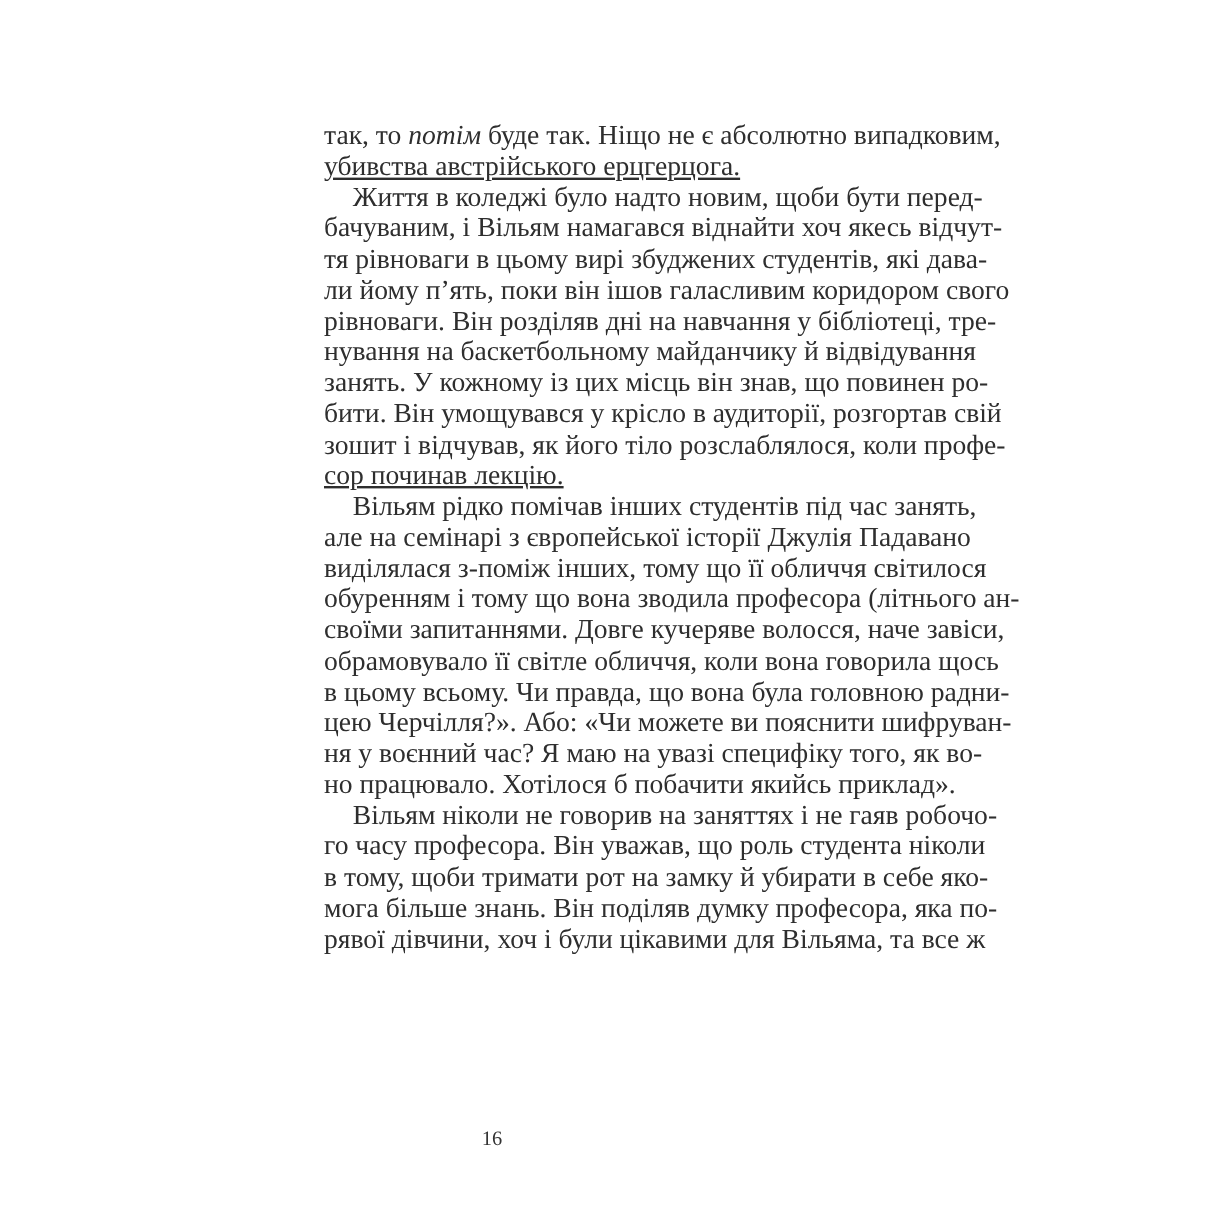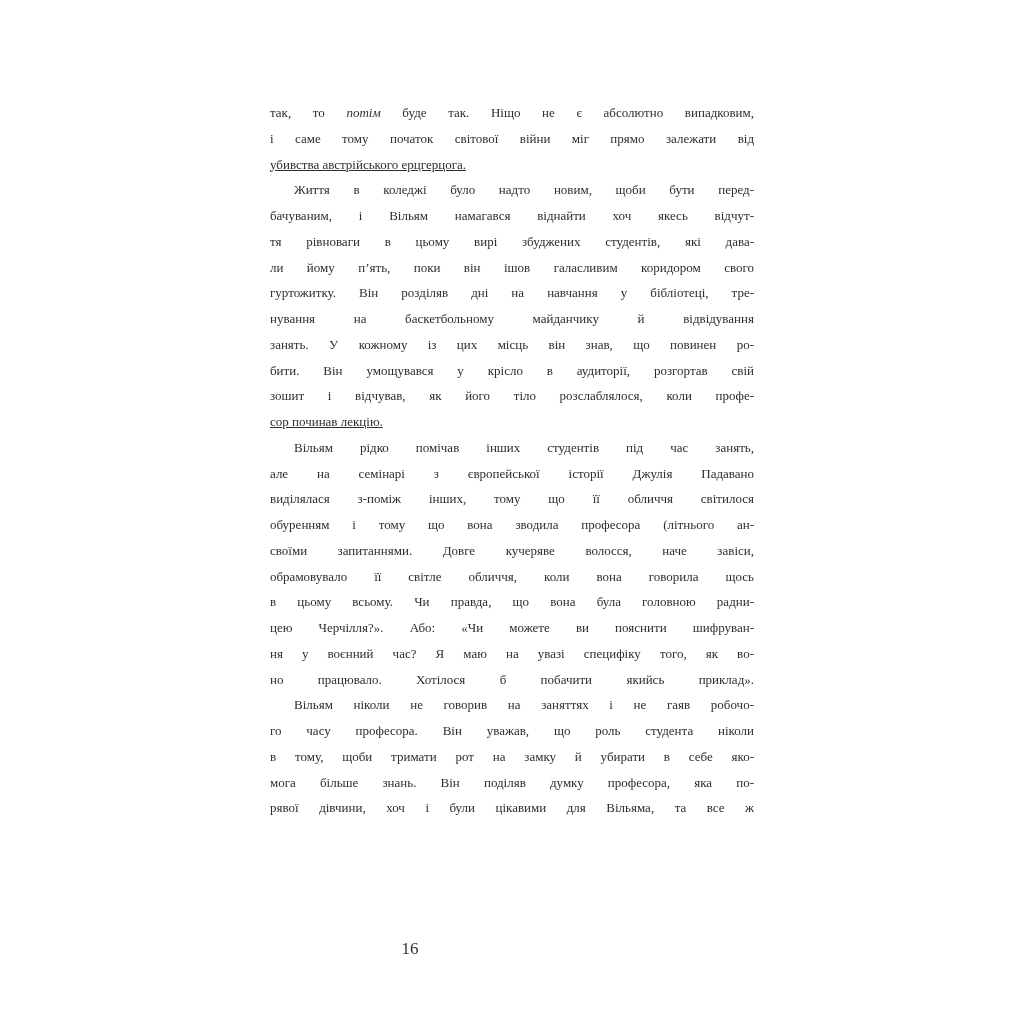--- a/index.html
+++ b/index.html
@@ -14,21 +14,21 @@
       overflow: hidden;
     }
     .page {
       position: absolute;
       left: 270px;
       top: 100px;
       width: 484px;
     }
     .line {
       font-family: "Liberation Serif", serif;
-      font-size: 13px;
+      font-size: 23px;
       line-height: 25.75px;
       height: 25.75px;
       color: #2e2e2e;
       white-space: nowrap;
       text-align: justify;
       text-align-last: justify;
     }
     .line.last {
       text-align-last: left;
       text-decoration: underline;
@@ -48,27 +48,26 @@
       font-family: "Liberation Serif", serif;
       font-size: 17px;
       color: #333333;
     }
   </style>
 </head>
 <body>
 
 <div class="page">
   <div class="line"><span>так, то </span><em>потім</em><span> буде так. Ніщо не є абсолютно випадковим,</span></div>
-  <div class="line">і саме тому початок світової війни міг прямо залежати від</div>
   <div class="line last">убивства австрійського ерцгерцога.</div>
   <div class="line indent">Життя в коледжі було надто новим, щоби бути перед-</div>
   <div class="line">бачуваним, і Вільям намагався віднайти хоч якесь відчут-</div>
   <div class="line">тя рівноваги в цьому вирі збуджених студентів, які дава-</div>
   <div class="line">ли йому п’ять, поки він ішов галасливим коридором свого</div>
-  <div class="line">гуртожитку. Він розділяв дні на навчання у бібліотеці, тре-</div>
+  <div class="line">рівноваги. Він розділяв дні на навчання у бібліотеці, тре-</div>
   <div class="line">нування на баскетбольному майданчику й відвідування</div>
   <div class="line">занять. У кожному із цих місць він знав, що повинен ро-</div>
   <div class="line">бити. Він умощувався у крісло в аудиторії, розгортав свій</div>
   <div class="line">зошит і відчував, як його тіло розслаблялося, коли профе-</div>
   <div class="line last">сор починав лекцію.</div>
   <div class="line indent">Вільям рідко помічав інших студентів під час занять,</div>
   <div class="line">але на семінарі з європейської історії Джулія Падавано</div>
   <div class="line">виділялася з-поміж інших, тому що її обличчя світилося</div>
   <div class="line">обуренням і тому що вона зводила професора (літнього ан-</div>
   <div class="line">своїми запитаннями. Довге кучеряве волосся, наче завіси,</div>

